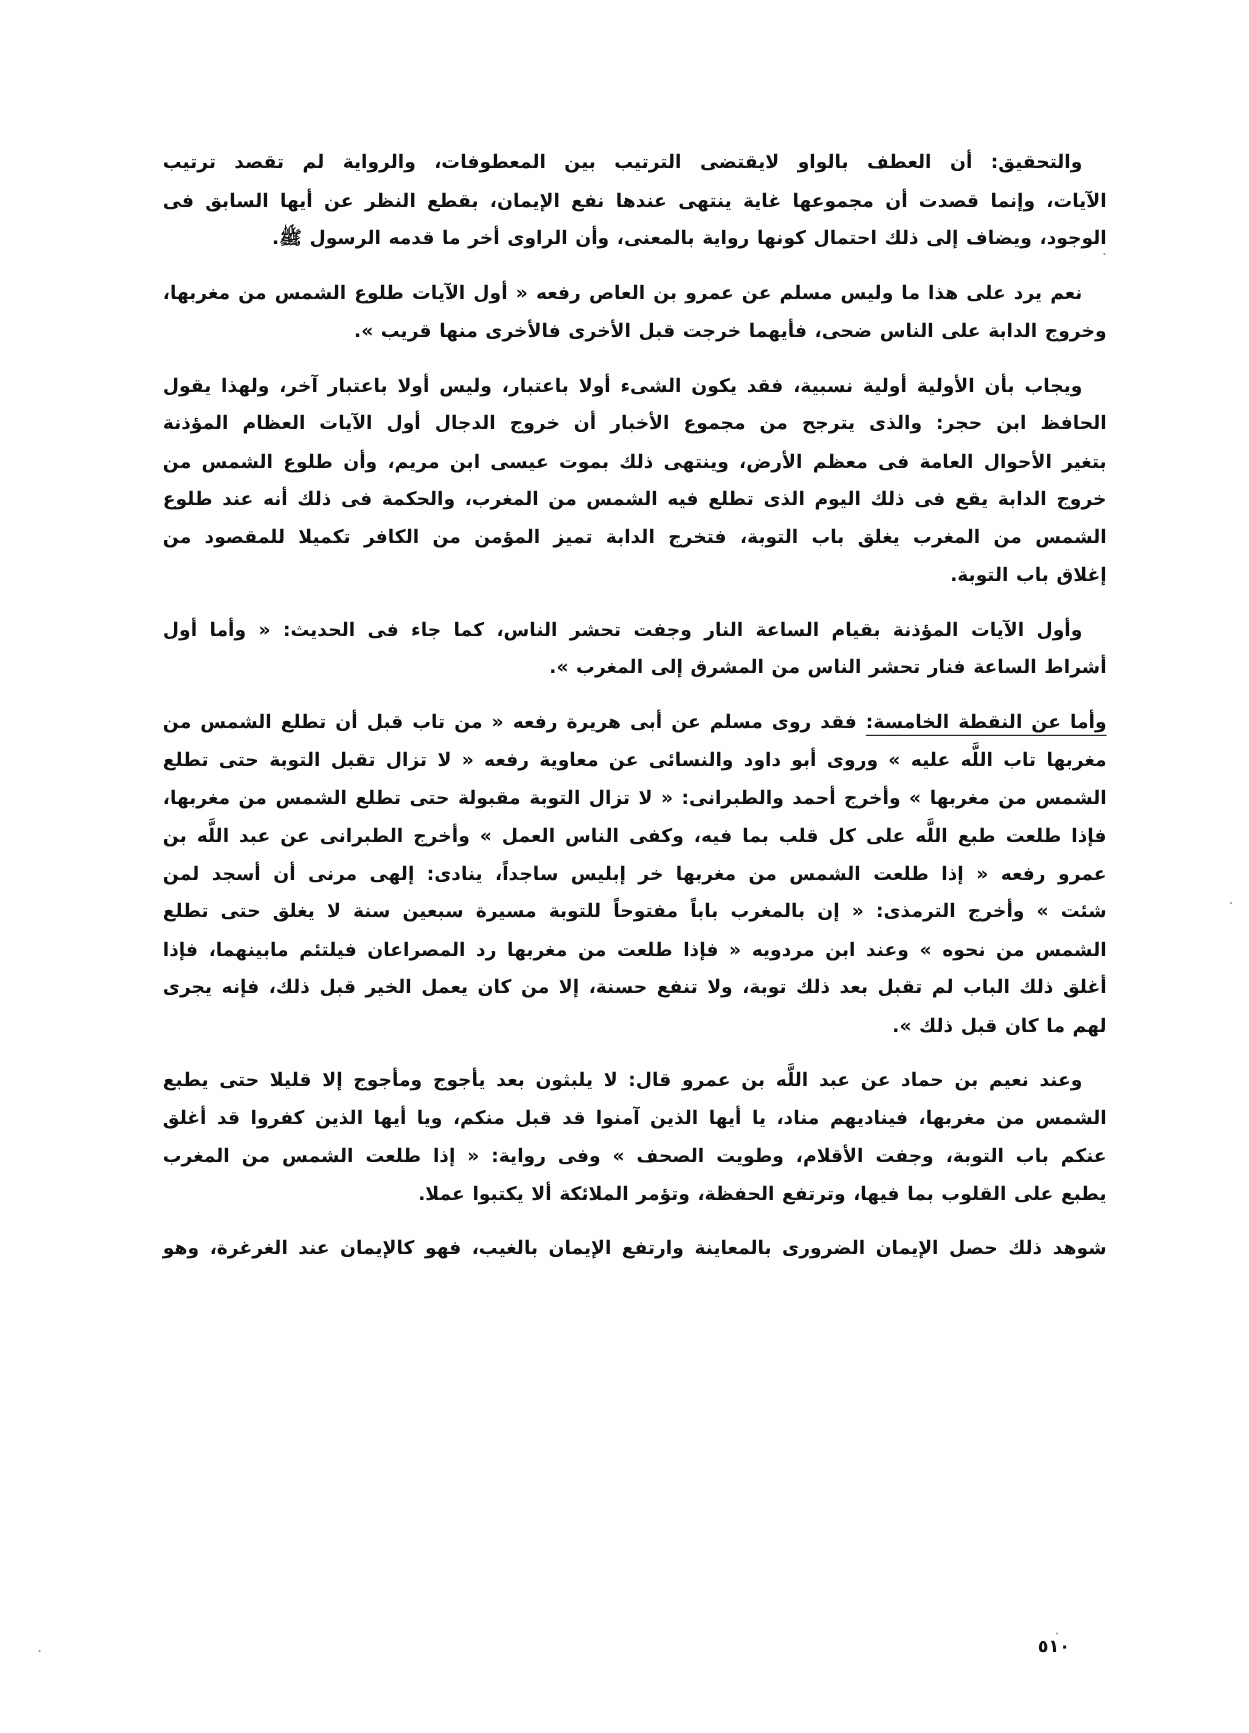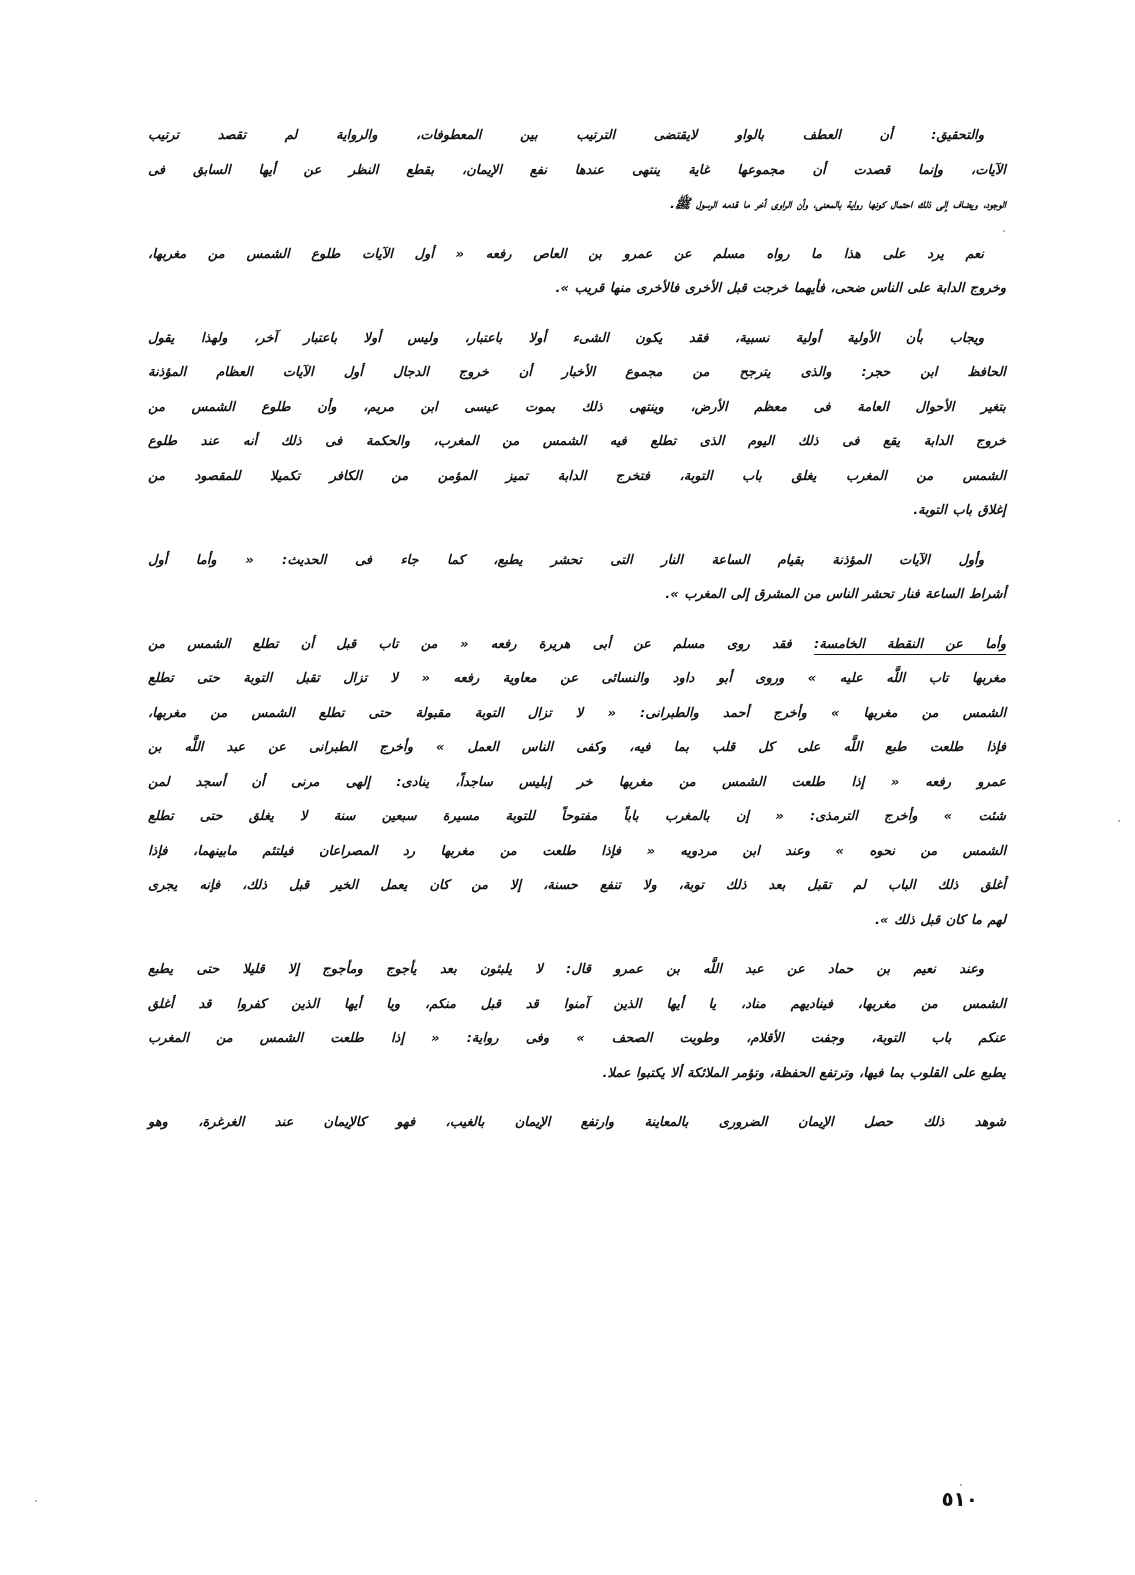--- a/index.html
+++ b/index.html
@@ -18,27 +18,26 @@
     .page {
       position: absolute;
       left: 148px;
       top: 118px;
       width: 858px;
       direction: rtl;
       text-align: justify;
       text-align-last: right;
     }
     .para {
-      margin: 0 0 15px 0;
-      font-size: 13px;
+      margin: 13px 0 15px 0;
+      font-size: 17px;
       line-height: 34.5px;
       font-weight: bold;
       letter-spacing: 0;
       word-spacing: 1px;
-      font-style: italic;
     }
     .line {
       display: block;
       white-space: nowrap;
       text-align: justify;
       text-align-last: justify;
     }
     .line.last {
       text-align-last: right;
     }
@@ -48,24 +47,24 @@
     .underline {
       text-decoration: underline;
       text-underline-offset: 6px;
       text-decoration-thickness: 1px;
     }
     .page-number {
       position: absolute;
       left: 938px;
       top: 1487px;
       width: 40px;
-      font-size: 20px;
+      font-size: 16px;
       font-weight: bold;
       direction: rtl;
-      text-align: right;
+      text-align: center;
     }
     .speck {
       position: absolute;
       width: 2px;
       height: 2px;
       background: #999;
       border-radius: 1px;
     }
   </style>
 </head>
@@ -73,35 +72,35 @@
 
 <div class="page">
 
   <p class="para">
     <span class="line indent">والتحقيق: أن العطف بالواو لايقتضى الترتيب بين المعطوفات، والرواية لم تقصد ترتيب</span>
     <span class="line">الآيات، وإنما قصدت أن مجموعها غاية ينتهى عندها نفع الإيمان، بقطع النظر عن أيها السابق فى</span>
     <span class="line last">الوجود، ويضاف إلى ذلك احتمال كونها رواية بالمعنى، وأن الراوى أخر ما قدمه الرسول ﷺ.</span>
   </p>
 
   <p class="para">
-    <span class="line indent">نعم يرد على هذا ما رواه مسلم عن عمرو بن العاص رفعه « أول الآيات طلوع الشمس من مغربها،</span>
+    <span class="line indent">نعم يرد على هذا ما وليس مسلم عن عمرو بن العاص رفعه « أول الآيات طلوع الشمس من مغربها،</span>
     <span class="line last">وخروج الدابة على الناس ضحى، فأيهما خرجت قبل الأخرى فالأخرى منها قريب ».</span>
   </p>
 
   <p class="para">
     <span class="line indent">ويجاب بأن الأولية أولية نسبية، فقد يكون الشىء أولا باعتبار، وليس أولا باعتبار آخر، ولهذا يقول</span>
     <span class="line">الحافظ ابن حجر: والذى يترجح من مجموع الأخبار أن خروج الدجال أول الآيات العظام المؤذنة</span>
     <span class="line">بتغير الأحوال العامة فى معظم الأرض، وينتهى ذلك بموت عيسى ابن مريم، وأن طلوع الشمس من</span>
     <span class="line">خروج الدابة يقع فى ذلك اليوم الذى تطلع فيه الشمس من المغرب، والحكمة فى ذلك أنه عند طلوع</span>
     <span class="line">الشمس من المغرب يغلق باب التوبة، فتخرج الدابة تميز المؤمن من الكافر تكميلا للمقصود من</span>
     <span class="line last">إغلاق باب التوبة.</span>
   </p>
 
   <p class="para">
-    <span class="line indent">وأول الآيات المؤذنة بقيام الساعة النار التى تحشر يطبع، كما جاء فى الحديث: « وأما أول</span>
+    <span class="line indent">وأول الآيات المؤذنة بقيام الساعة النار وجفت تحشر الناس، كما جاء فى الحديث: « وأما أول</span>
     <span class="line last">أشراط الساعة فنار تحشر الناس من المشرق إلى المغرب ».</span>
   </p>
 
   <p class="para">
     <span class="line"><span class="underline">وأما عن النقطة الخامسة:</span><span> فقد روى مسلم عن أبى هريرة رفعه « من تاب قبل أن تطلع الشمس من</span></span>
     <span class="line">مغربها تاب اللَّه عليه » وروى أبو داود والنسائى عن معاوية رفعه « لا تزال تقبل التوبة حتى تطلع</span>
     <span class="line">الشمس من مغربها » وأخرج أحمد والطبرانى: « لا تزال التوبة مقبولة حتى تطلع الشمس من مغربها،</span>
     <span class="line">فإذا طلعت طبع اللَّه على كل قلب بما فيه، وكفى الناس العمل » وأخرج الطبرانى عن عبد اللَّه بن</span>
     <span class="line">عمرو رفعه « إذا طلعت الشمس من مغربها خر إبليس ساجداً، ينادى: إلهى مرنى أن أسجد لمن</span>
     <span class="line">شئت » وأخرج الترمذى: « إن بالمغرب باباً مفتوحاً للتوبة مسيرة سبعين سنة لا يغلق حتى تطلع</span>

